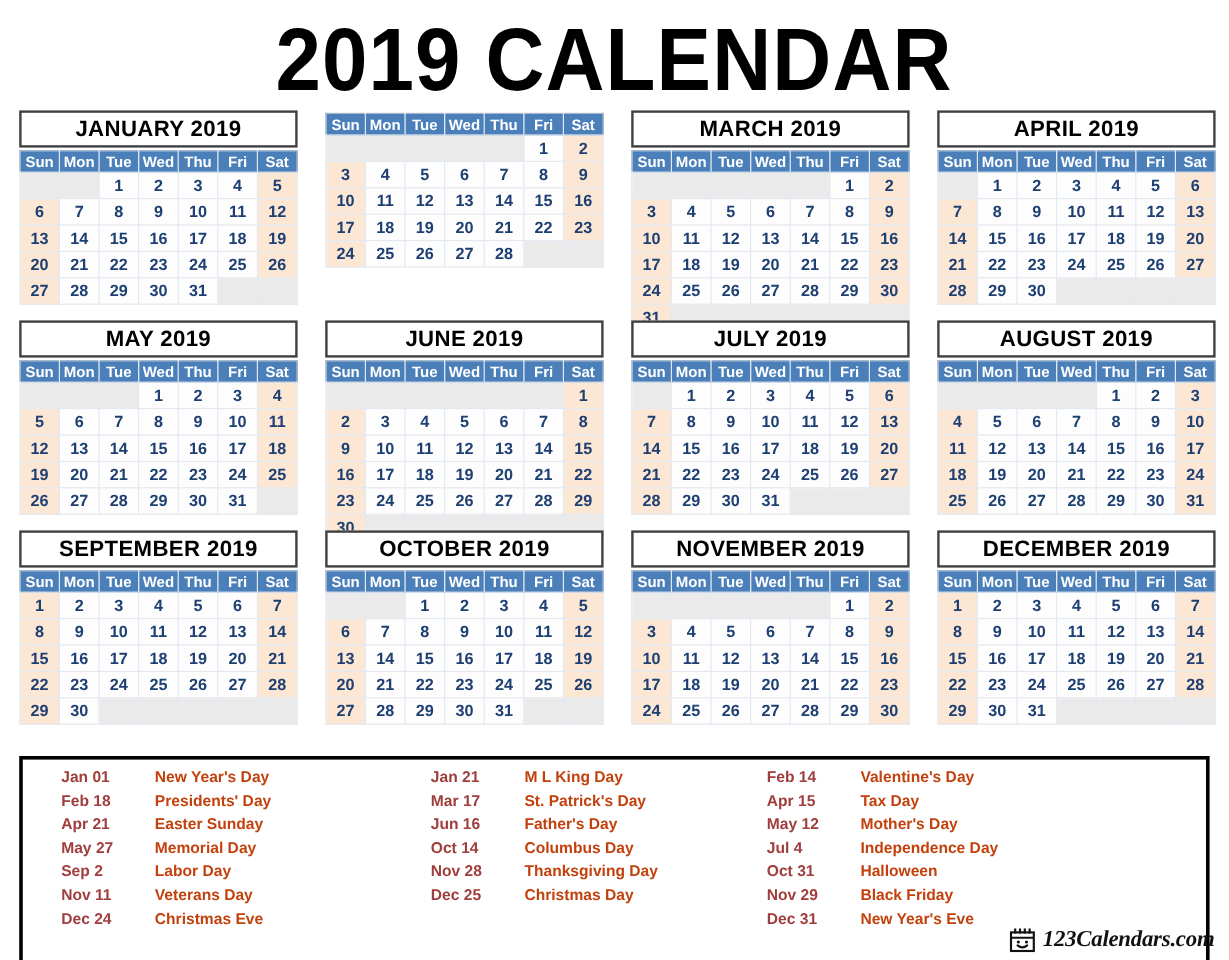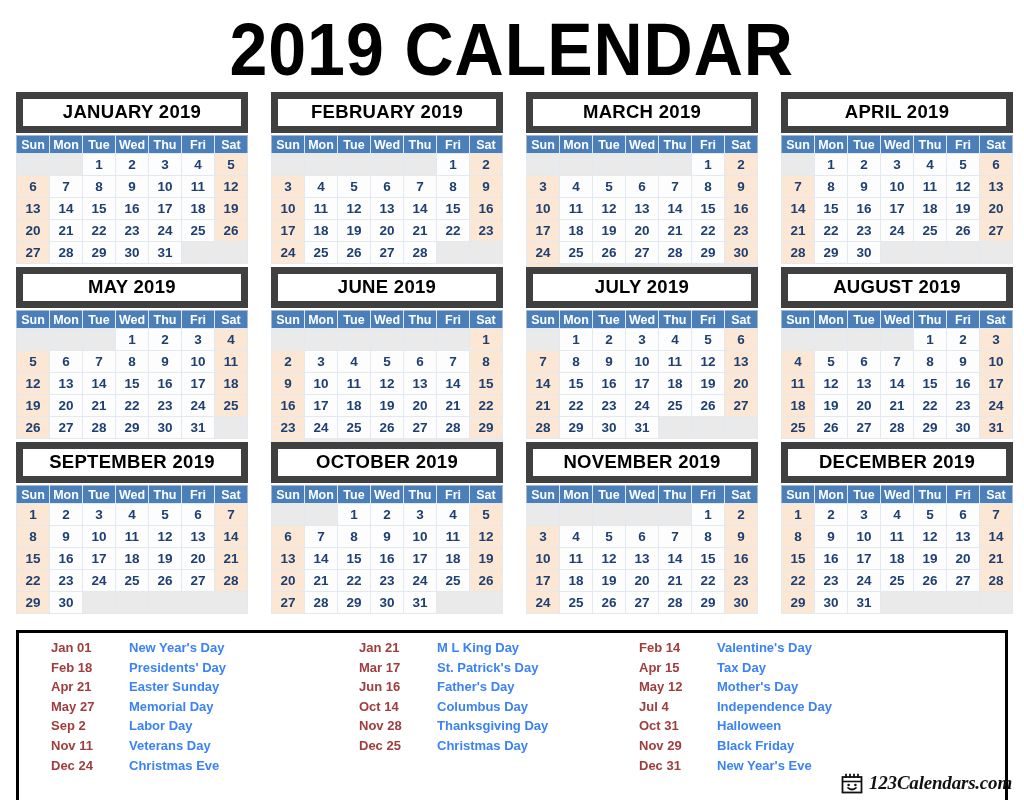--- a/index.html
+++ b/index.html
@@ -50,21 +50,21 @@
     box-sizing: border-box;
   }
   .month-block {
     width: 232px;
     margin-bottom: 10px;
   }
   .month-slot {
     height: 175px;
   }
   .month-title {
-    border: 7px solid #404040;
+    border: 2px solid #404040;
     background: #ffffff;
     text-align: center;
     font-size: 18.5px;
     font-weight: bold;
     color: #000000;
     letter-spacing: 0.3px;
     line-height: 24px;
     padding: 1px 0 2px 0;
     font-family: "Liberation Sans Narrow", "Liberation Sans", sans-serif;
     white-space: nowrap;
@@ -142,21 +142,21 @@
     font-weight: bold;
     color: #a03d3d;
     font-family: "Liberation Sans", sans-serif;
   }
   .hol-date {
     width: 78px;
     flex: 0 0 78px;
     color: #a03d3d;
   }
   .hol-name {
-    color: #3b82f6;
+    color: #c2410c;
   }
 
   
   .logo {
     position: absolute;
     right: 12px;
     bottom: 6px;
     display: flex;
     align-items: center;
     gap: 6px;
@@ -246,21 +246,20 @@
                 <td class="">31</td>
                 <td class="empty">&nbsp;</td>
                 <td class="empty">&nbsp;</td>
               </tr>
             </tbody>
           </table>
         </div>
       </div>
       <div class="month-slot">
         <div class="month-block">
-          <div class="month-title">FEBRUARY 2019</div>
           <table class="cal">
             <thead>
               <tr>
                 <th>Sun</th>
                 <th>Mon</th>
                 <th>Tue</th>
                 <th>Wed</th>
                 <th>Thu</th>
                 <th>Fri</th>
                 <th>Sat</th>

